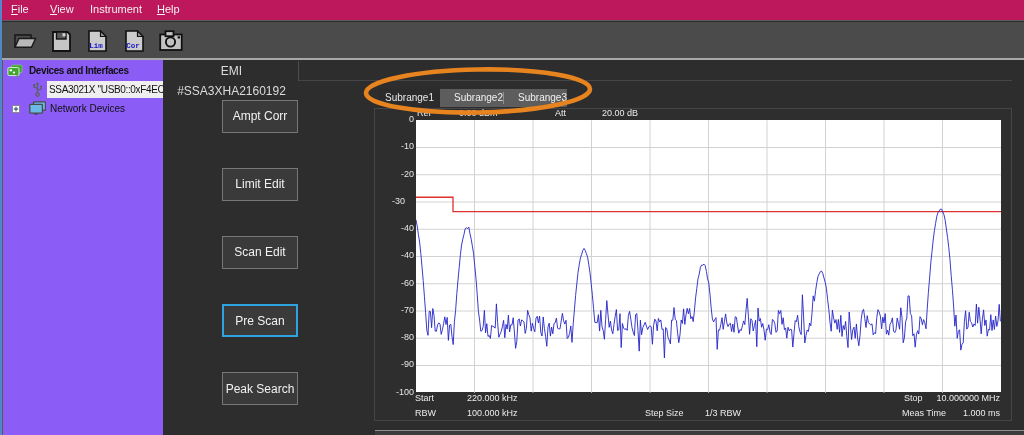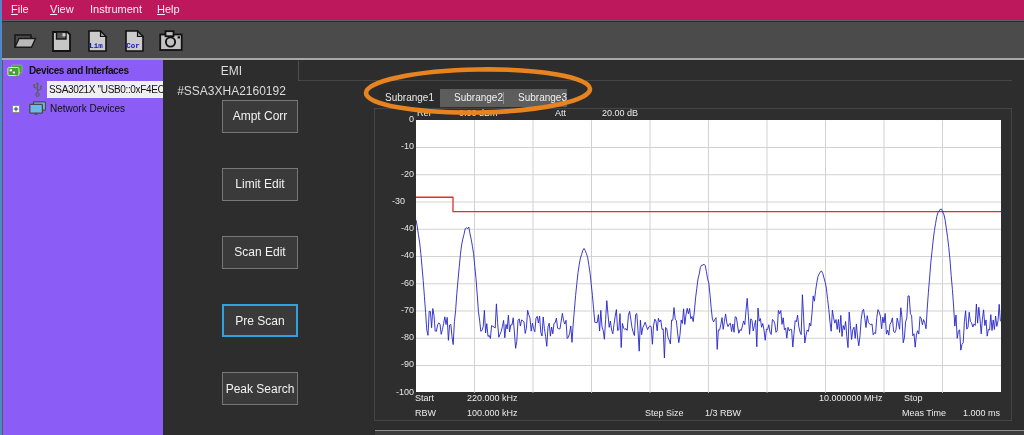--- a/index.html
+++ b/index.html
@@ -162,21 +162,21 @@
       <div class="ylab" style="left:213px;top:272.0px">-80</div>
       <div class="ylab" style="left:213px;top:299.2px">-90</div>
       <div class="ylab" style="left:213px;top:326.5px">-100</div>
     <div class="clab" style="left:254px;top:48px">Ref</div>
     <div class="clab" style="left:296px;top:48px">0.00 dBm</div>
     <div class="clab" style="left:392px;top:48px">Att</div>
     <div class="clab" style="left:439px;top:48px">20.00 dB</div>
     <div class="clab" style="left:252px;top:333px">Start</div>
     <div class="clab" style="left:304px;top:333px">220.000 kHz</div>
     <div class="clab" style="left:741px;top:333px">Stop</div>
-    <div class="clab" style="left:656px;top:333px;width:160px;">10.000000 MHz</div>
+    <div class="clab" style="left:677px;top:333px;width:160px;text-align:right">10.000000 MHz</div>
     <div class="clab" style="left:252px;top:348px">RBW</div>
     <div class="clab" style="left:304px;top:348px">100.000 kHz</div>
     <div class="clab" style="left:482px;top:348px">Step Size</div>
     <div class="clab" style="left:542px;top:348px">1/3 RBW</div>
     <div class="clab" style="left:739px;top:348px">Meas Time</div>
     <div class="clab" style="left:677px;top:348px;width:160px;text-align:right">1.000 ms</div>
 
     <div class="abs" id="botstrip"></div>
 
     <svg class="abs" style="left:195px;top:0px;overflow:visible" width="240" height="61" viewBox="0 0 240 60">

